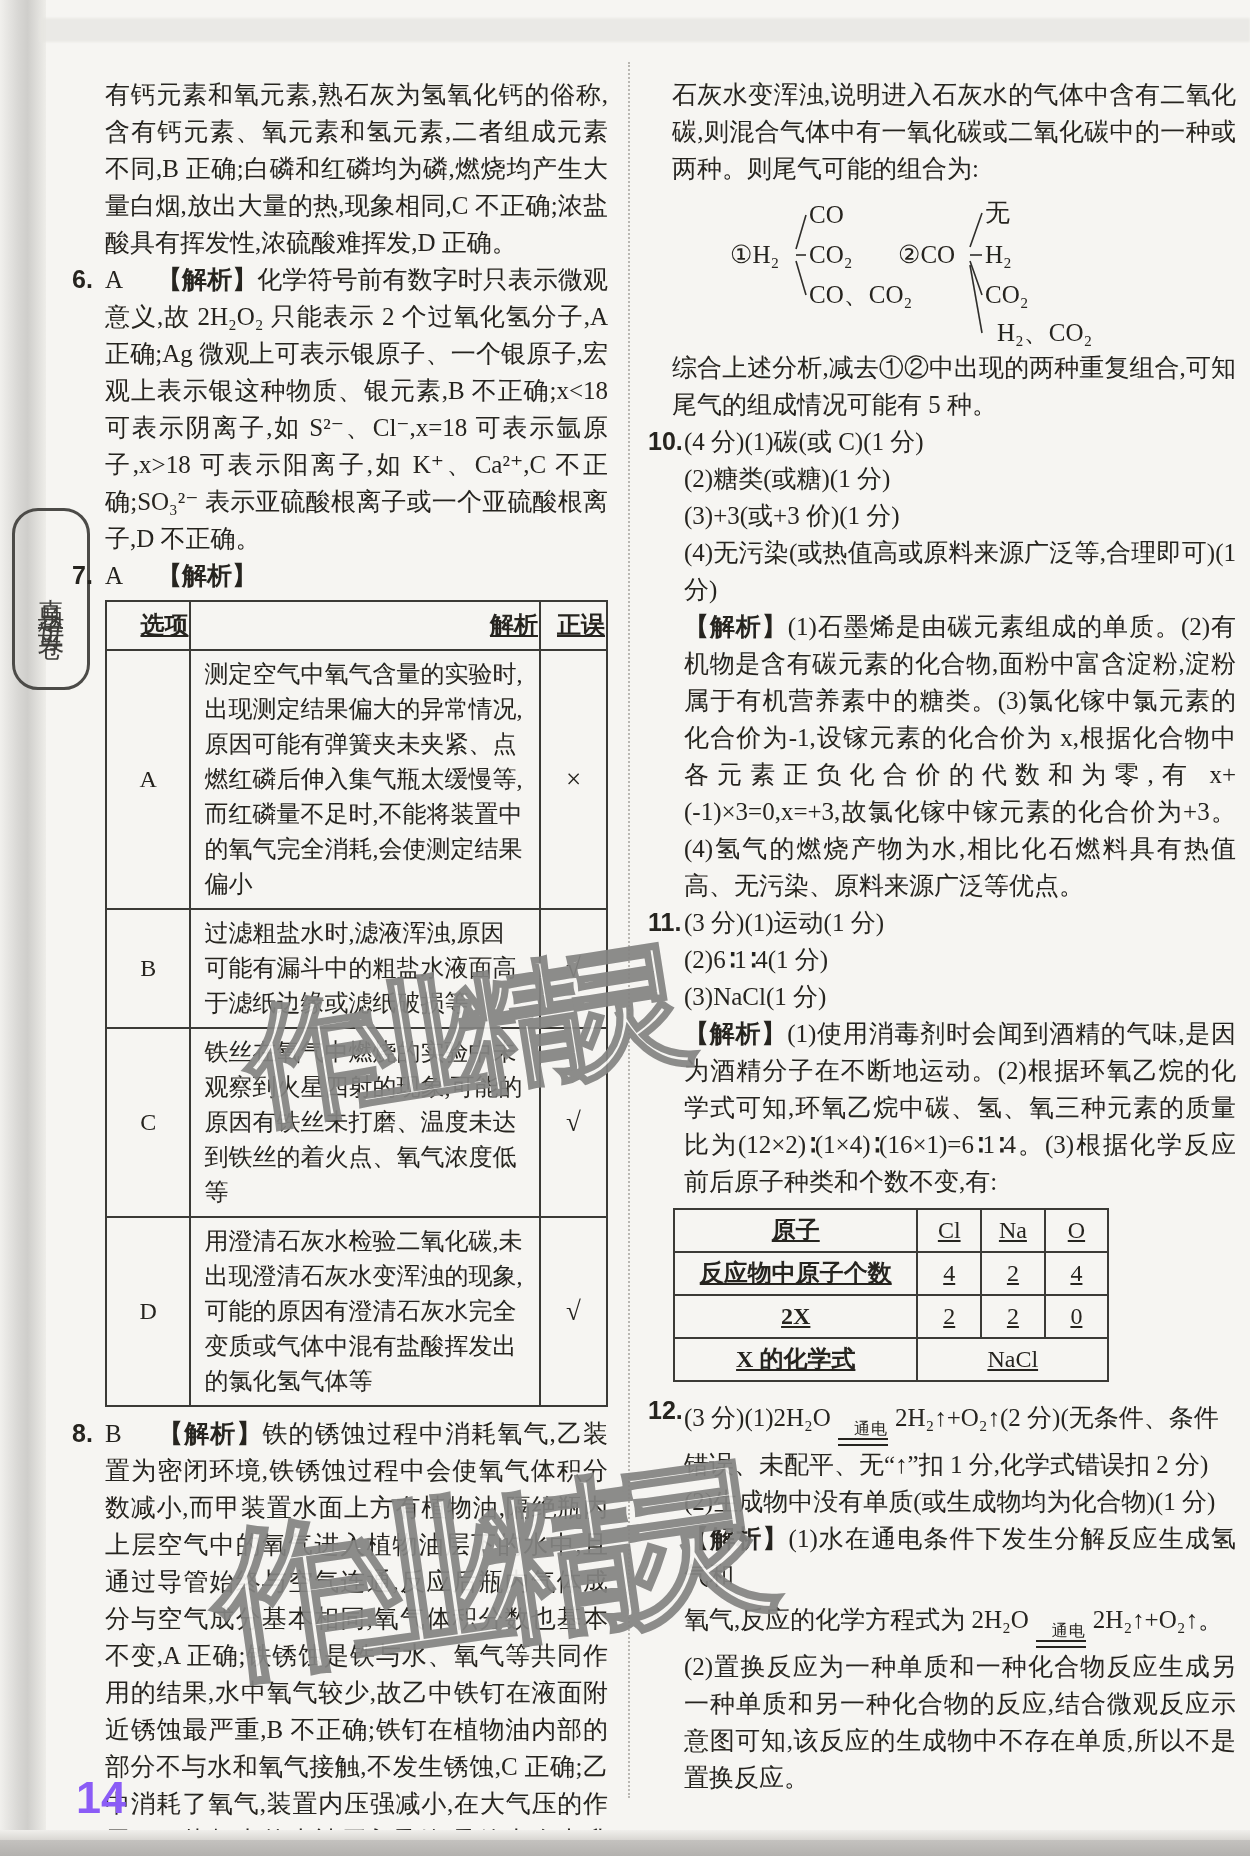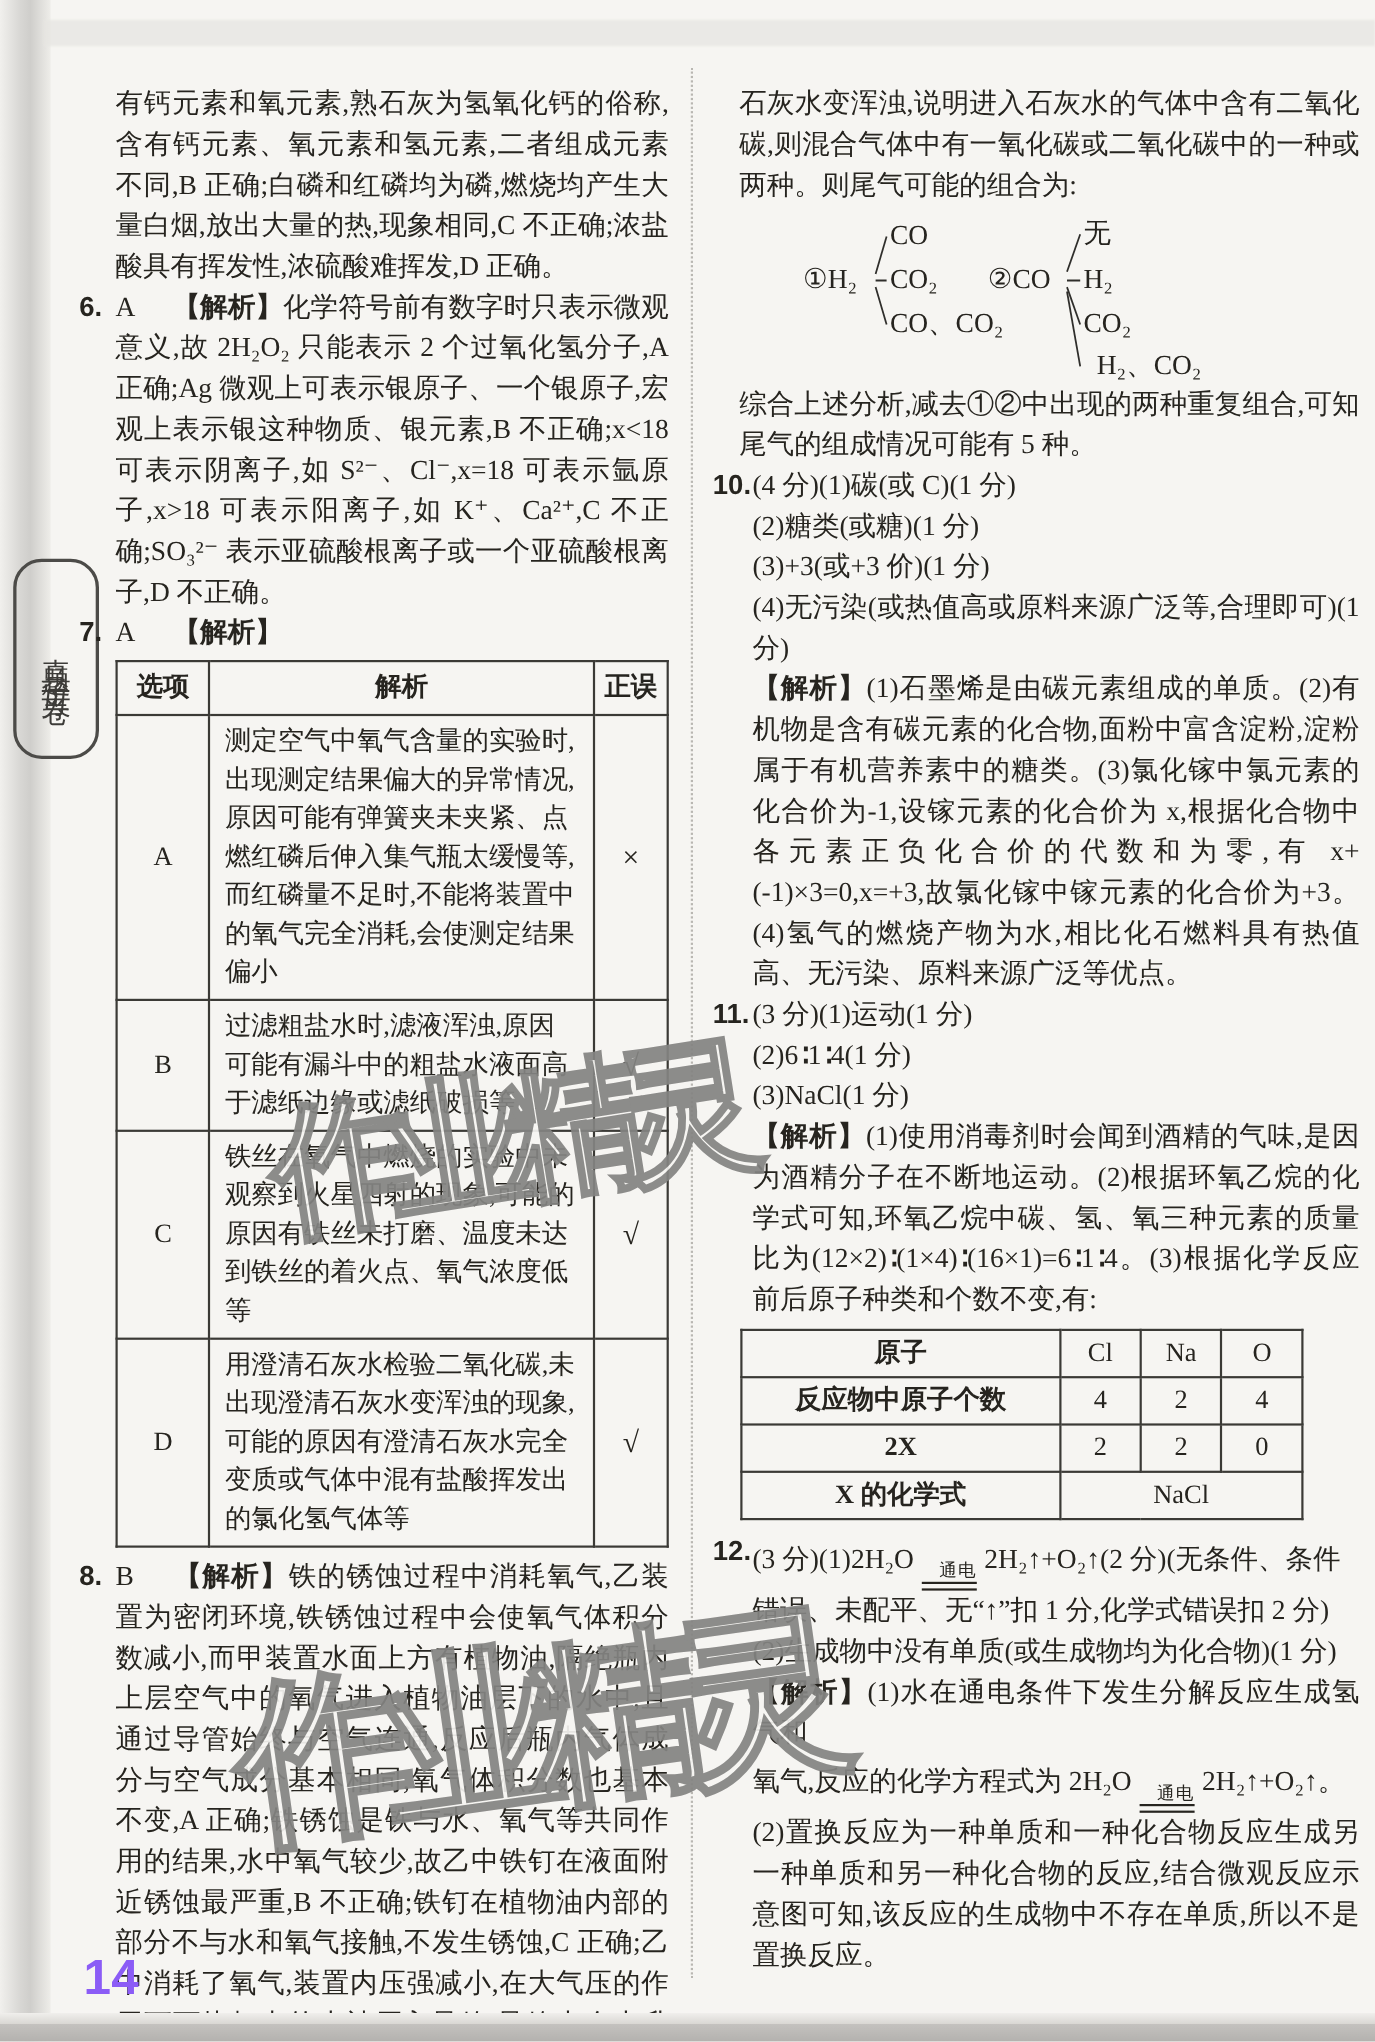--- a/index.html
+++ b/index.html
@@ -28,26 +28,26 @@
   .li{position:relative;padding-left:33px;}
   .col-right .li{padding-left:36px;}
   .num{position:absolute;left:0;top:0;font-family:"Liberation Sans","DejaVu Sans",sans-serif;font-weight:bold;}
   .ans{display:inline-block;min-width:52px;}
   b.lbl{font-weight:bold;}
   .ln{display:block;}
   
   table{border-collapse:collapse;margin:6px 0 8px 0;}
   .t7{width:503px;}
   .t7 th,.t7 td{border:2px solid #3b3a36;font-size:24px;line-height:35px;padding:5px 8px;}
-  .t7 th{font-weight:bold;text-align:center;padding:6px 1px;}
+  .t7 th{font-weight:bold;text-align:right;padding:6px 1px;text-decoration:underline;}
   .t7 td.c{text-align:center;width:68px;}
   .t7 td.a{text-align:left;width:330px;padding:6px 13px;}
   .t7 td.m{text-align:center;width:50px;font-size:27px;}
   
-  .t11{width:512px;margin:8px 0 10px -11px;}
+  .t11{width:436px;margin:8px 0 10px -11px;text-decoration:underline;}
   .t11 th,.t11 td{border:2px solid #3b3a36;font-size:24px;line-height:31px;padding:5px 4px;text-align:center;}
   .t11 .lbl-c{width:250px;font-weight:bold;}
   .t11 td.v{width:56px;}
   .t11 th.v{width:56px;font-weight:normal;margin-left:32px;}
   
   .peq{display:inline-flex;flex-direction:column;align-items:flex-end;vertical-align:-8px;margin:0 7px;}
   .peq .cnd{font-size:16px;line-height:17px;letter-spacing:1px;}
   .peq .dl{width:50px;height:4px;border-top:2px solid #26241f;border-bottom:2px solid #26241f;margin-top:1px;}
   .eqline{line-height:52px;}
   

